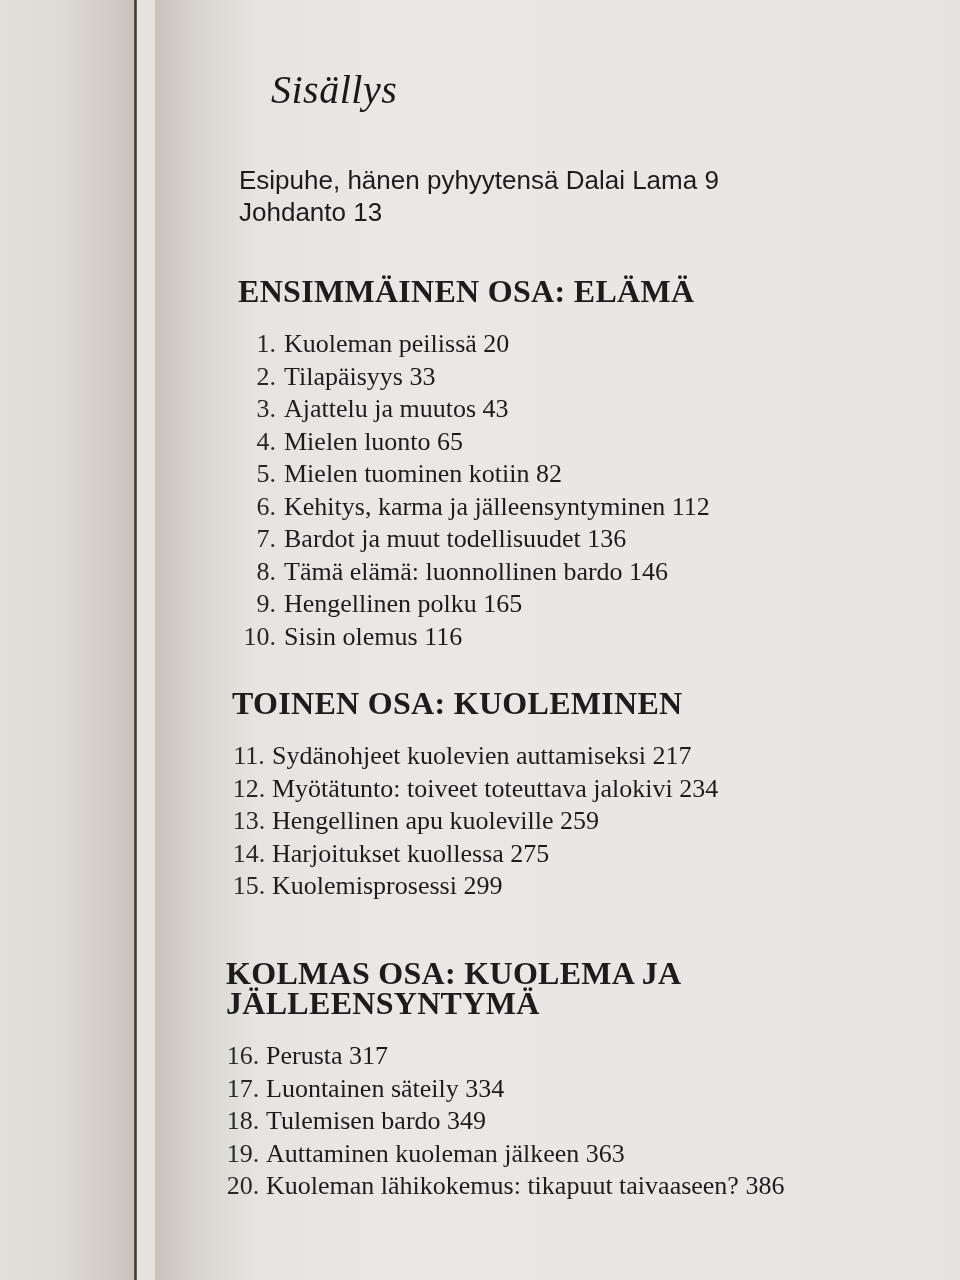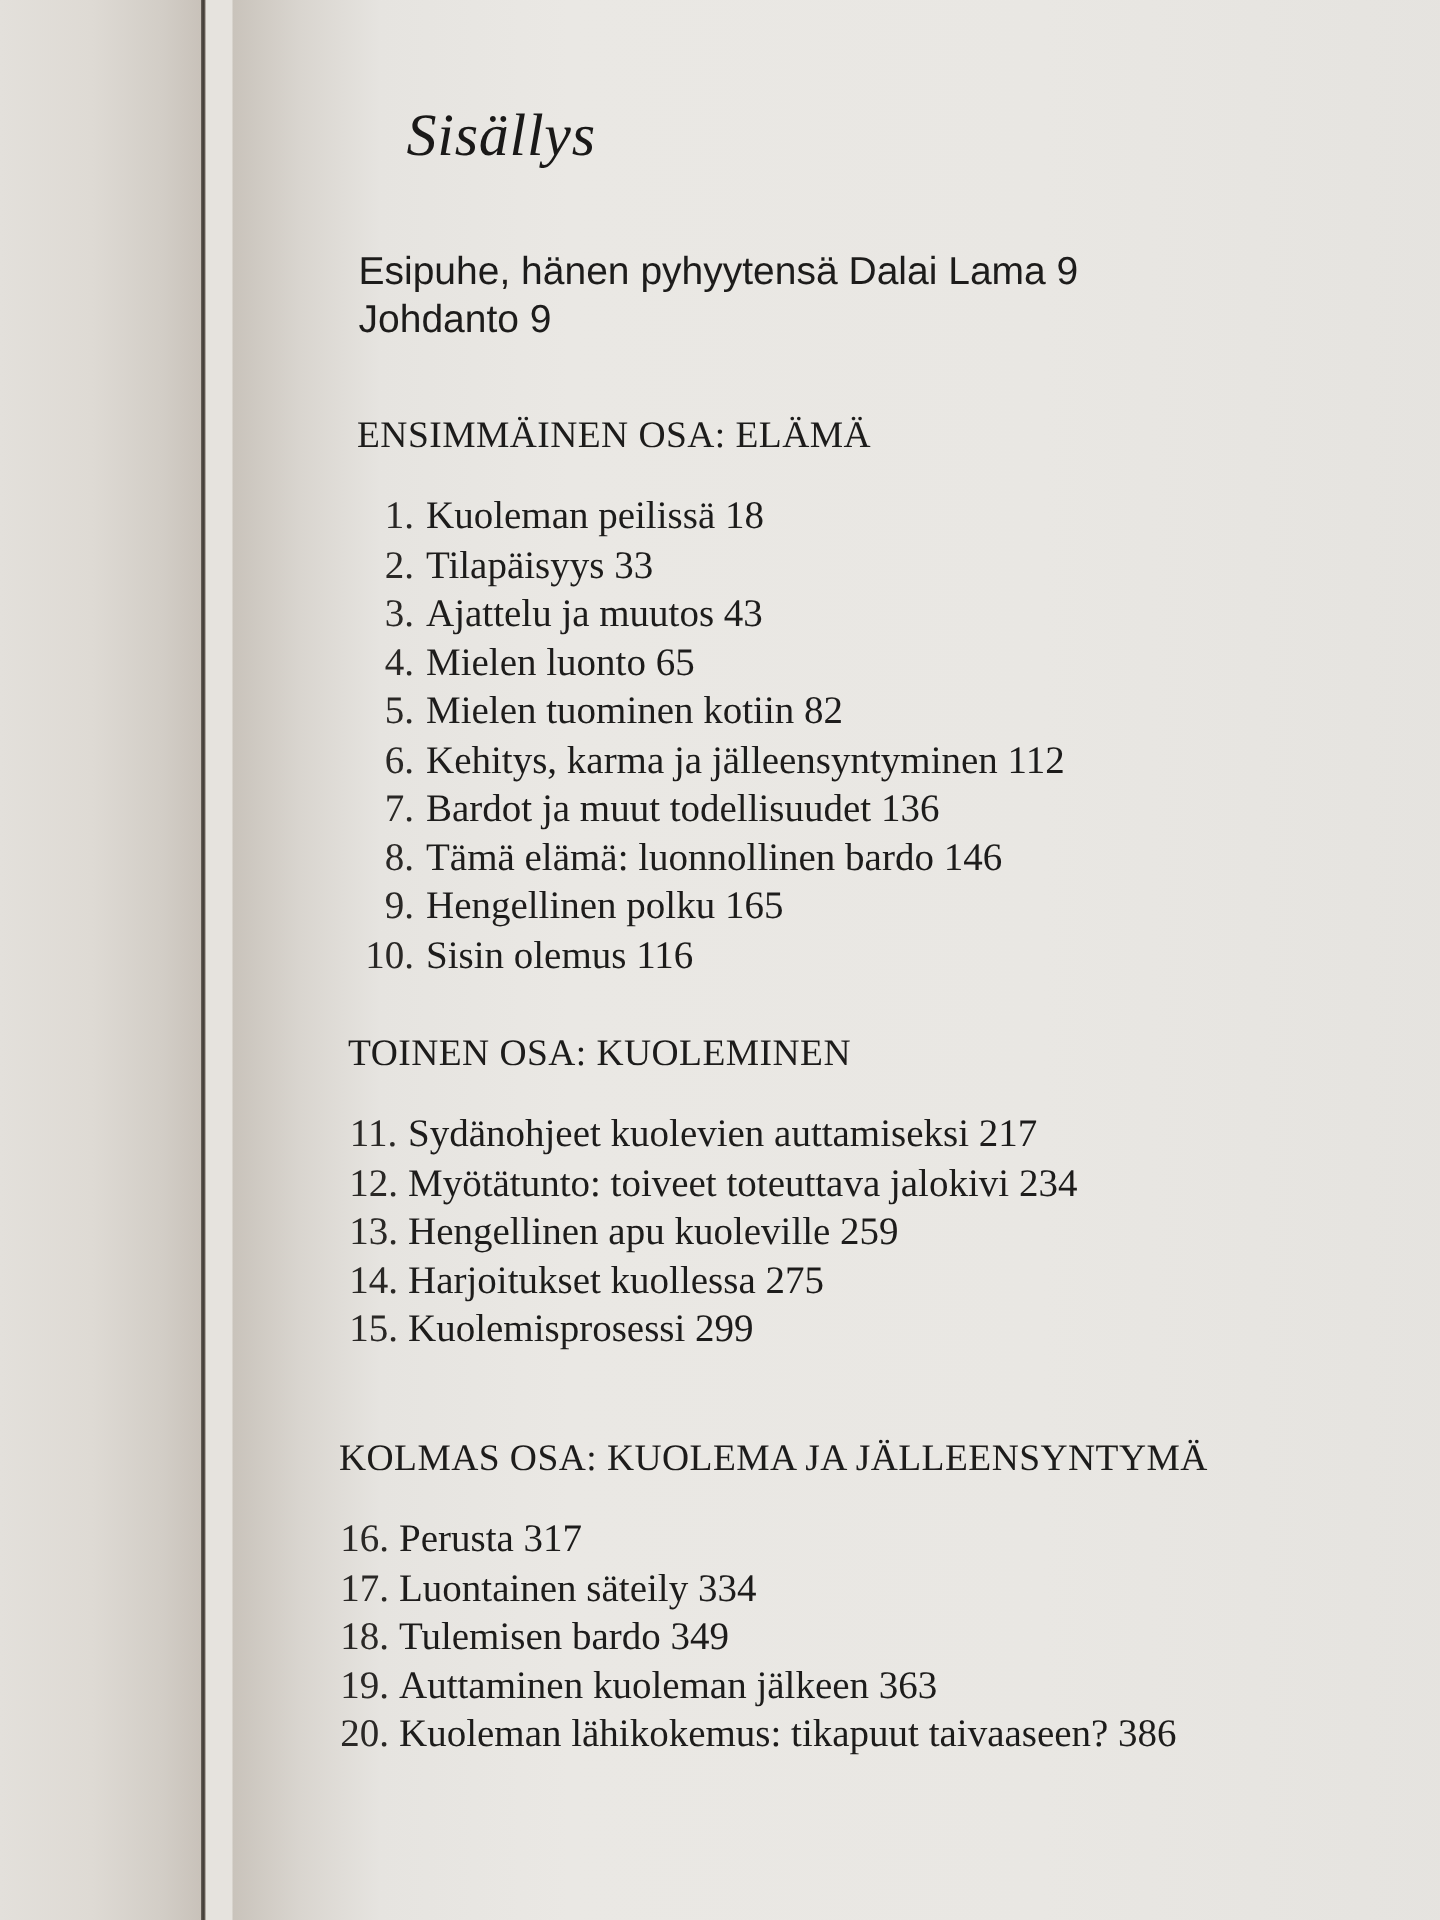--- a/index.html
+++ b/index.html
@@ -67,24 +67,24 @@
       top: 164px;
       font-family: Liberation Sans, sans-serif;
       font-size: 26px;
       line-height: 32px;
     }
     .part {
       position: absolute;
       font-family: "Liberation Serif", serif;
     }
     .part-heading {
-      font-size: 25px;
+      font-size: 32px;
       letter-spacing: 0.3px;
       margin: 0 0 22px 0;
-      font-weight: normal;
+      font-weight: bold;
       line-height: 30px;
     }
     .chapter-list {
       list-style: none;
       margin: 0;
       padding: 0;
       font-size: 26px;
       line-height: 32.5px;
     }
     .chapter {
@@ -111,29 +111,29 @@
 <div class="left-page"></div>
 <div class="gutter-line"></div>
 
 <div class="right-page">
   <div class="content">
 
     <h1 class="toc-title">Sisällys</h1>
 
     <div class="front-matter">
       <span class="line">Esipuhe, hänen pyhyytensä Dalai Lama 9</span>
-      <span class="line">Johdanto 9</span>
+      <span class="line">Johdanto 13</span>
     </div>
 
     <section class="part part-1">
       <h2 class="part-heading">ENSIMMÄINEN OSA: ELÄMÄ</h2>
       <ul class="chapter-list">
         <li class="chapter">
             <span class="chapter-num">1.</span>
-            <span>Kuoleman peilissä 18</span>
+            <span>Kuoleman peilissä 20</span>
           </li>
         <li class="chapter">
             <span class="chapter-num">2.</span>
             <span>Tilapäisyys 33</span>
           </li>
         <li class="chapter">
             <span class="chapter-num">3.</span>
             <span>Ajattelu ja muutos 43</span>
           </li>
         <li class="chapter">

